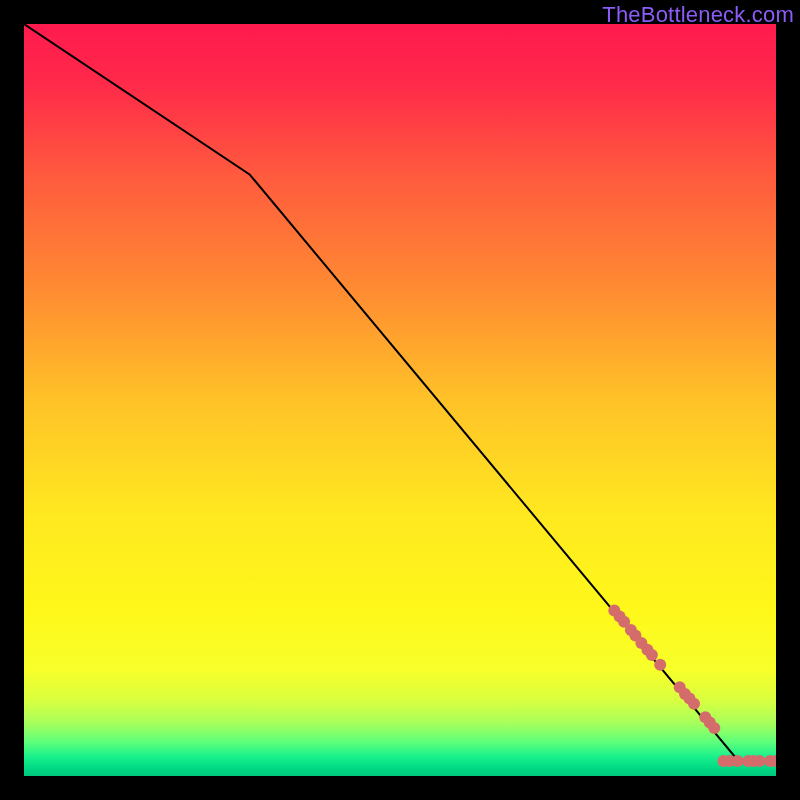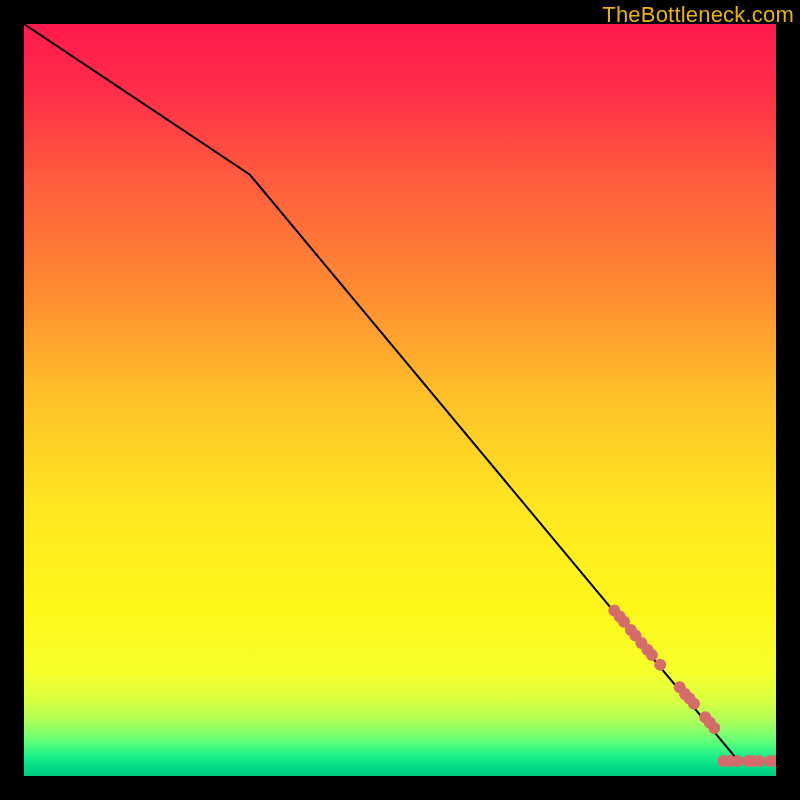--- a/index.html
+++ b/index.html
@@ -23,21 +23,21 @@
     position: absolute;
     left: 0;
     top: 0;
     width: 752px;
     height: 752px;
   }
   .watermark {
     position: absolute;
     top: 2px;
     right: 6px;
-    color: #eab308;
+    color: #8b5cf6;
     font-size: 22px;
     letter-spacing: 0.2px;
     user-select: none;
   }
   svg { display: block; }
 </style>
 </head>
 <body>
 
 <div class="watermark">TheBottleneck.com</div>

